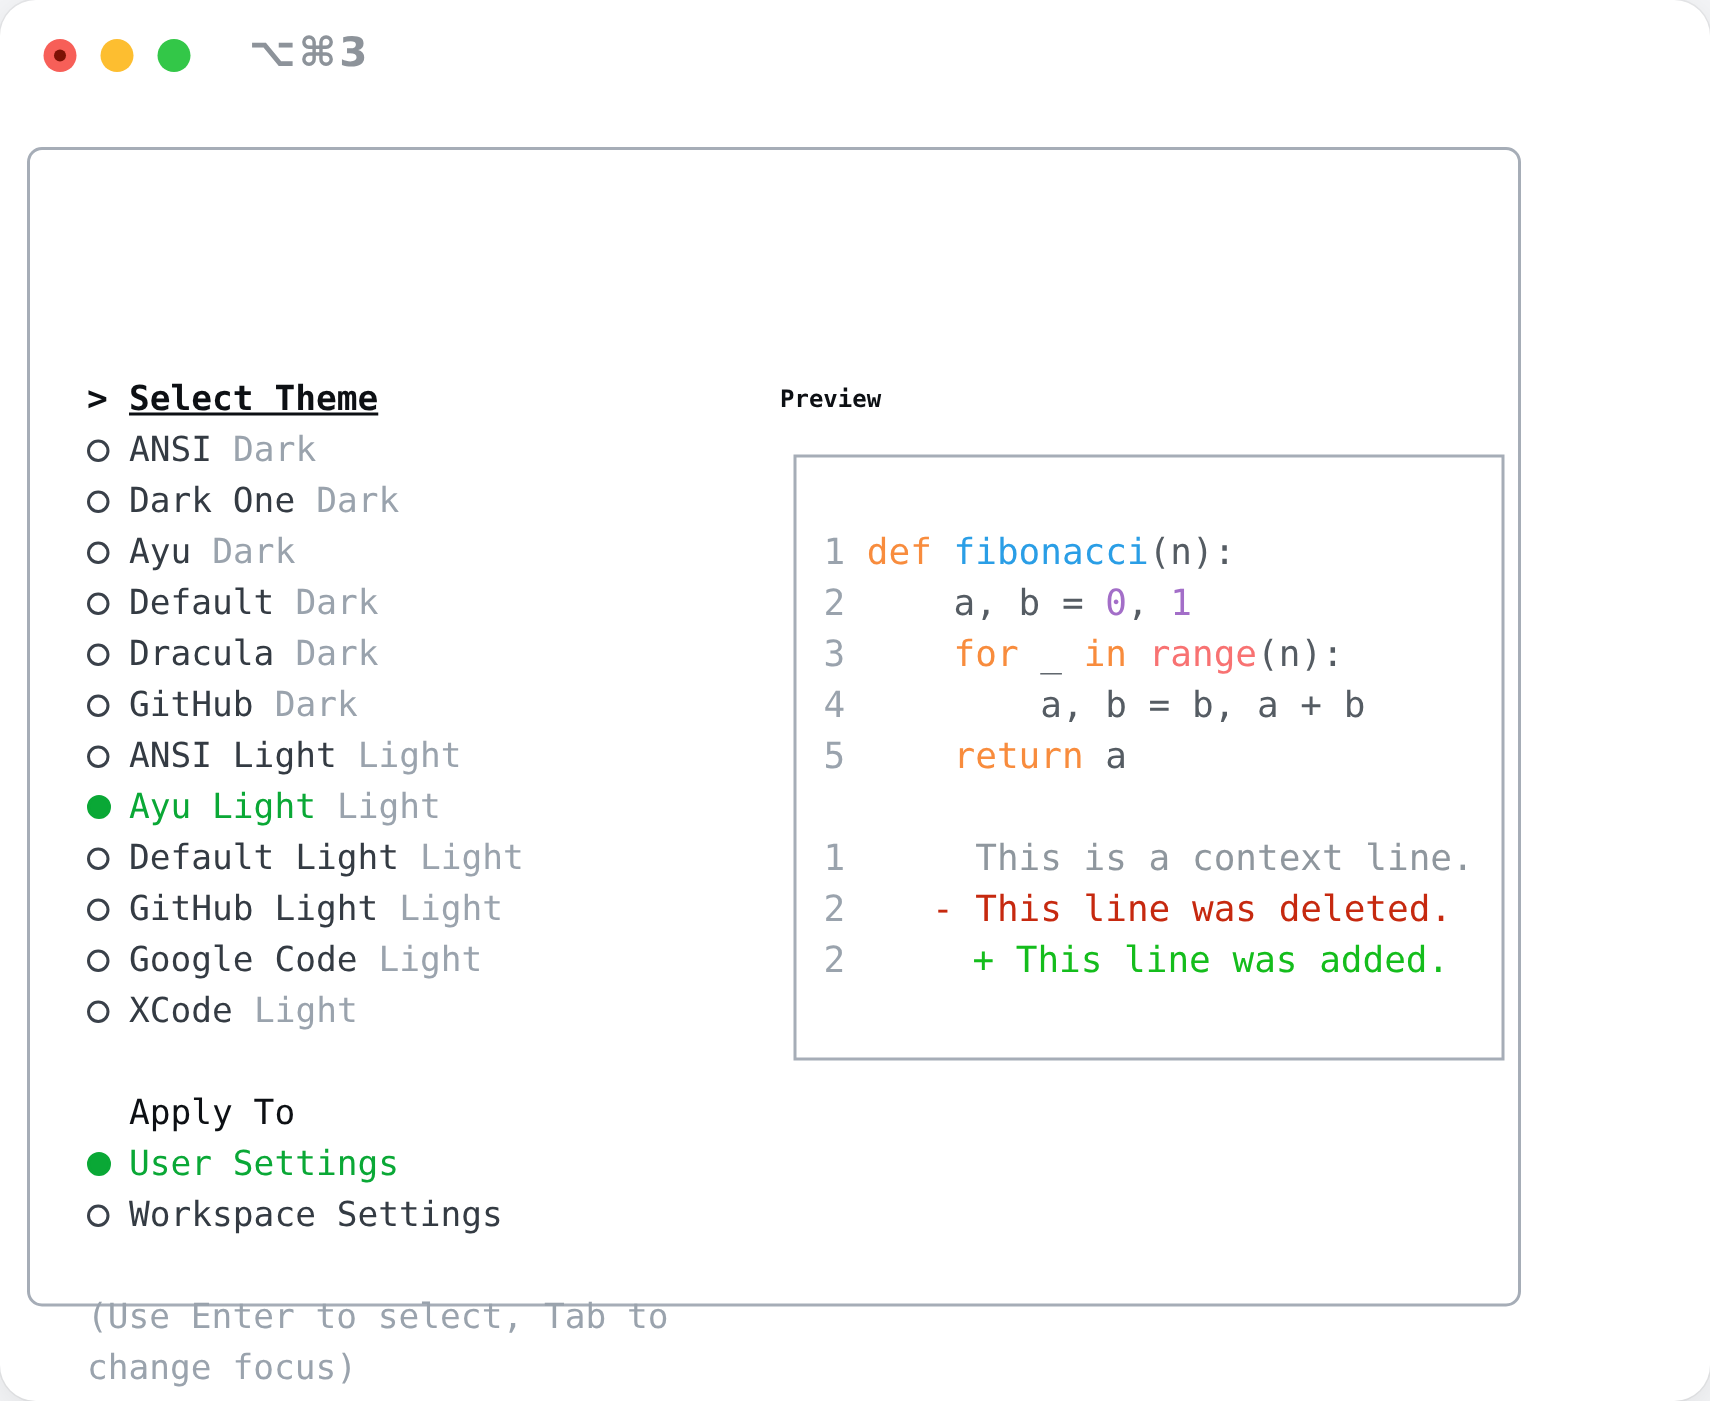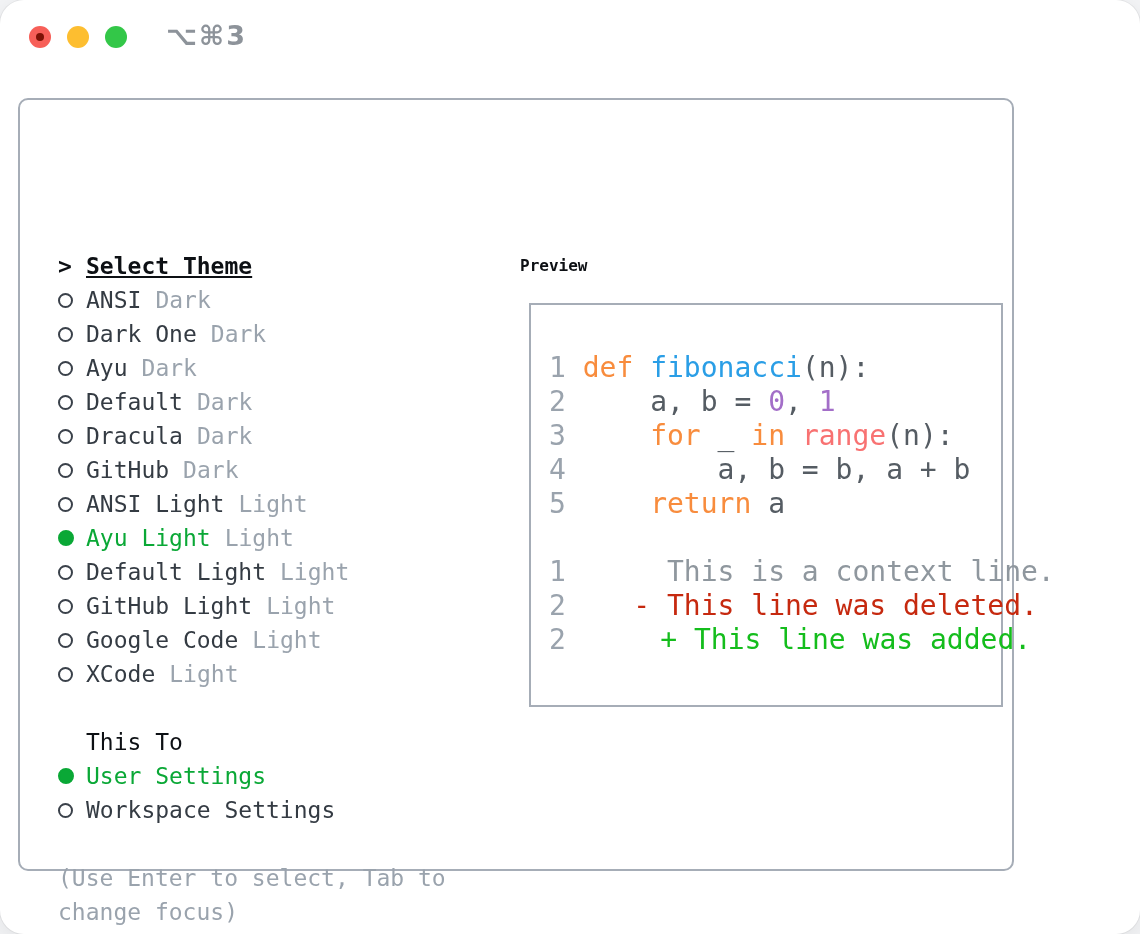--- a/index.html
+++ b/index.html
@@ -58,21 +58,21 @@
   .preview-title {
     position: absolute; left: 500px; top: 149px; height: 34px; line-height: 34px;
     font-size: 16px; font-weight: bold; color: var(--heading);
   }
   .preview-box {
     position: absolute; left: 509px; top: 203px; width: 474px; height: 404px;
     border: 2px solid var(--border); box-sizing: border-box; background: #fff;
   }
   .code-lines {
     position: absolute; left: 529px; top: 251px;
-    font-size: 28px; line-height: 34px; white-space: pre; color: var(--code-plain);
+    font-size: 24px; line-height: 34px; white-space: pre; color: var(--code-plain);
   }
   .code-line { height: 34px; }
   .ln { color: var(--line-number); }
   .sg-plain    { color: var(--code-plain); }
   .sg-keyword  { color: var(--code-keyword); }
   .sg-function { color: var(--code-function); }
   .sg-number   { color: var(--code-number); }
   .sg-builtin  { color: var(--code-builtin); margin-top: 18px; }
   .sg-context  { color: var(--diff-context); margin-top: 14px; }
   .sg-deleted  { color: var(--diff-deleted); }
@@ -155,21 +155,21 @@
   </div>
           <div class="row">
     <span class="marker"><span class="dot"></span></span>
     <span class="tname">XCode</span>
     <span class="ttag">Light</span>
   </div>
         </div>
       <div class="spacer"></div>
       <div class="row">
         <span class="marker"></span>
-        <span class="subhdr">This To</span>
+        <span class="subhdr">Apply To</span>
       </div>
       <div id="apply-list">
           <div class="row sel">
     <span class="marker"><span class="dot sel"></span></span>
     <span class="tname">User Settings</span>
     
   </div>
           <div class="row">
     <span class="marker"><span class="dot"></span></span>
     <span class="tname">Workspace Settings</span>

